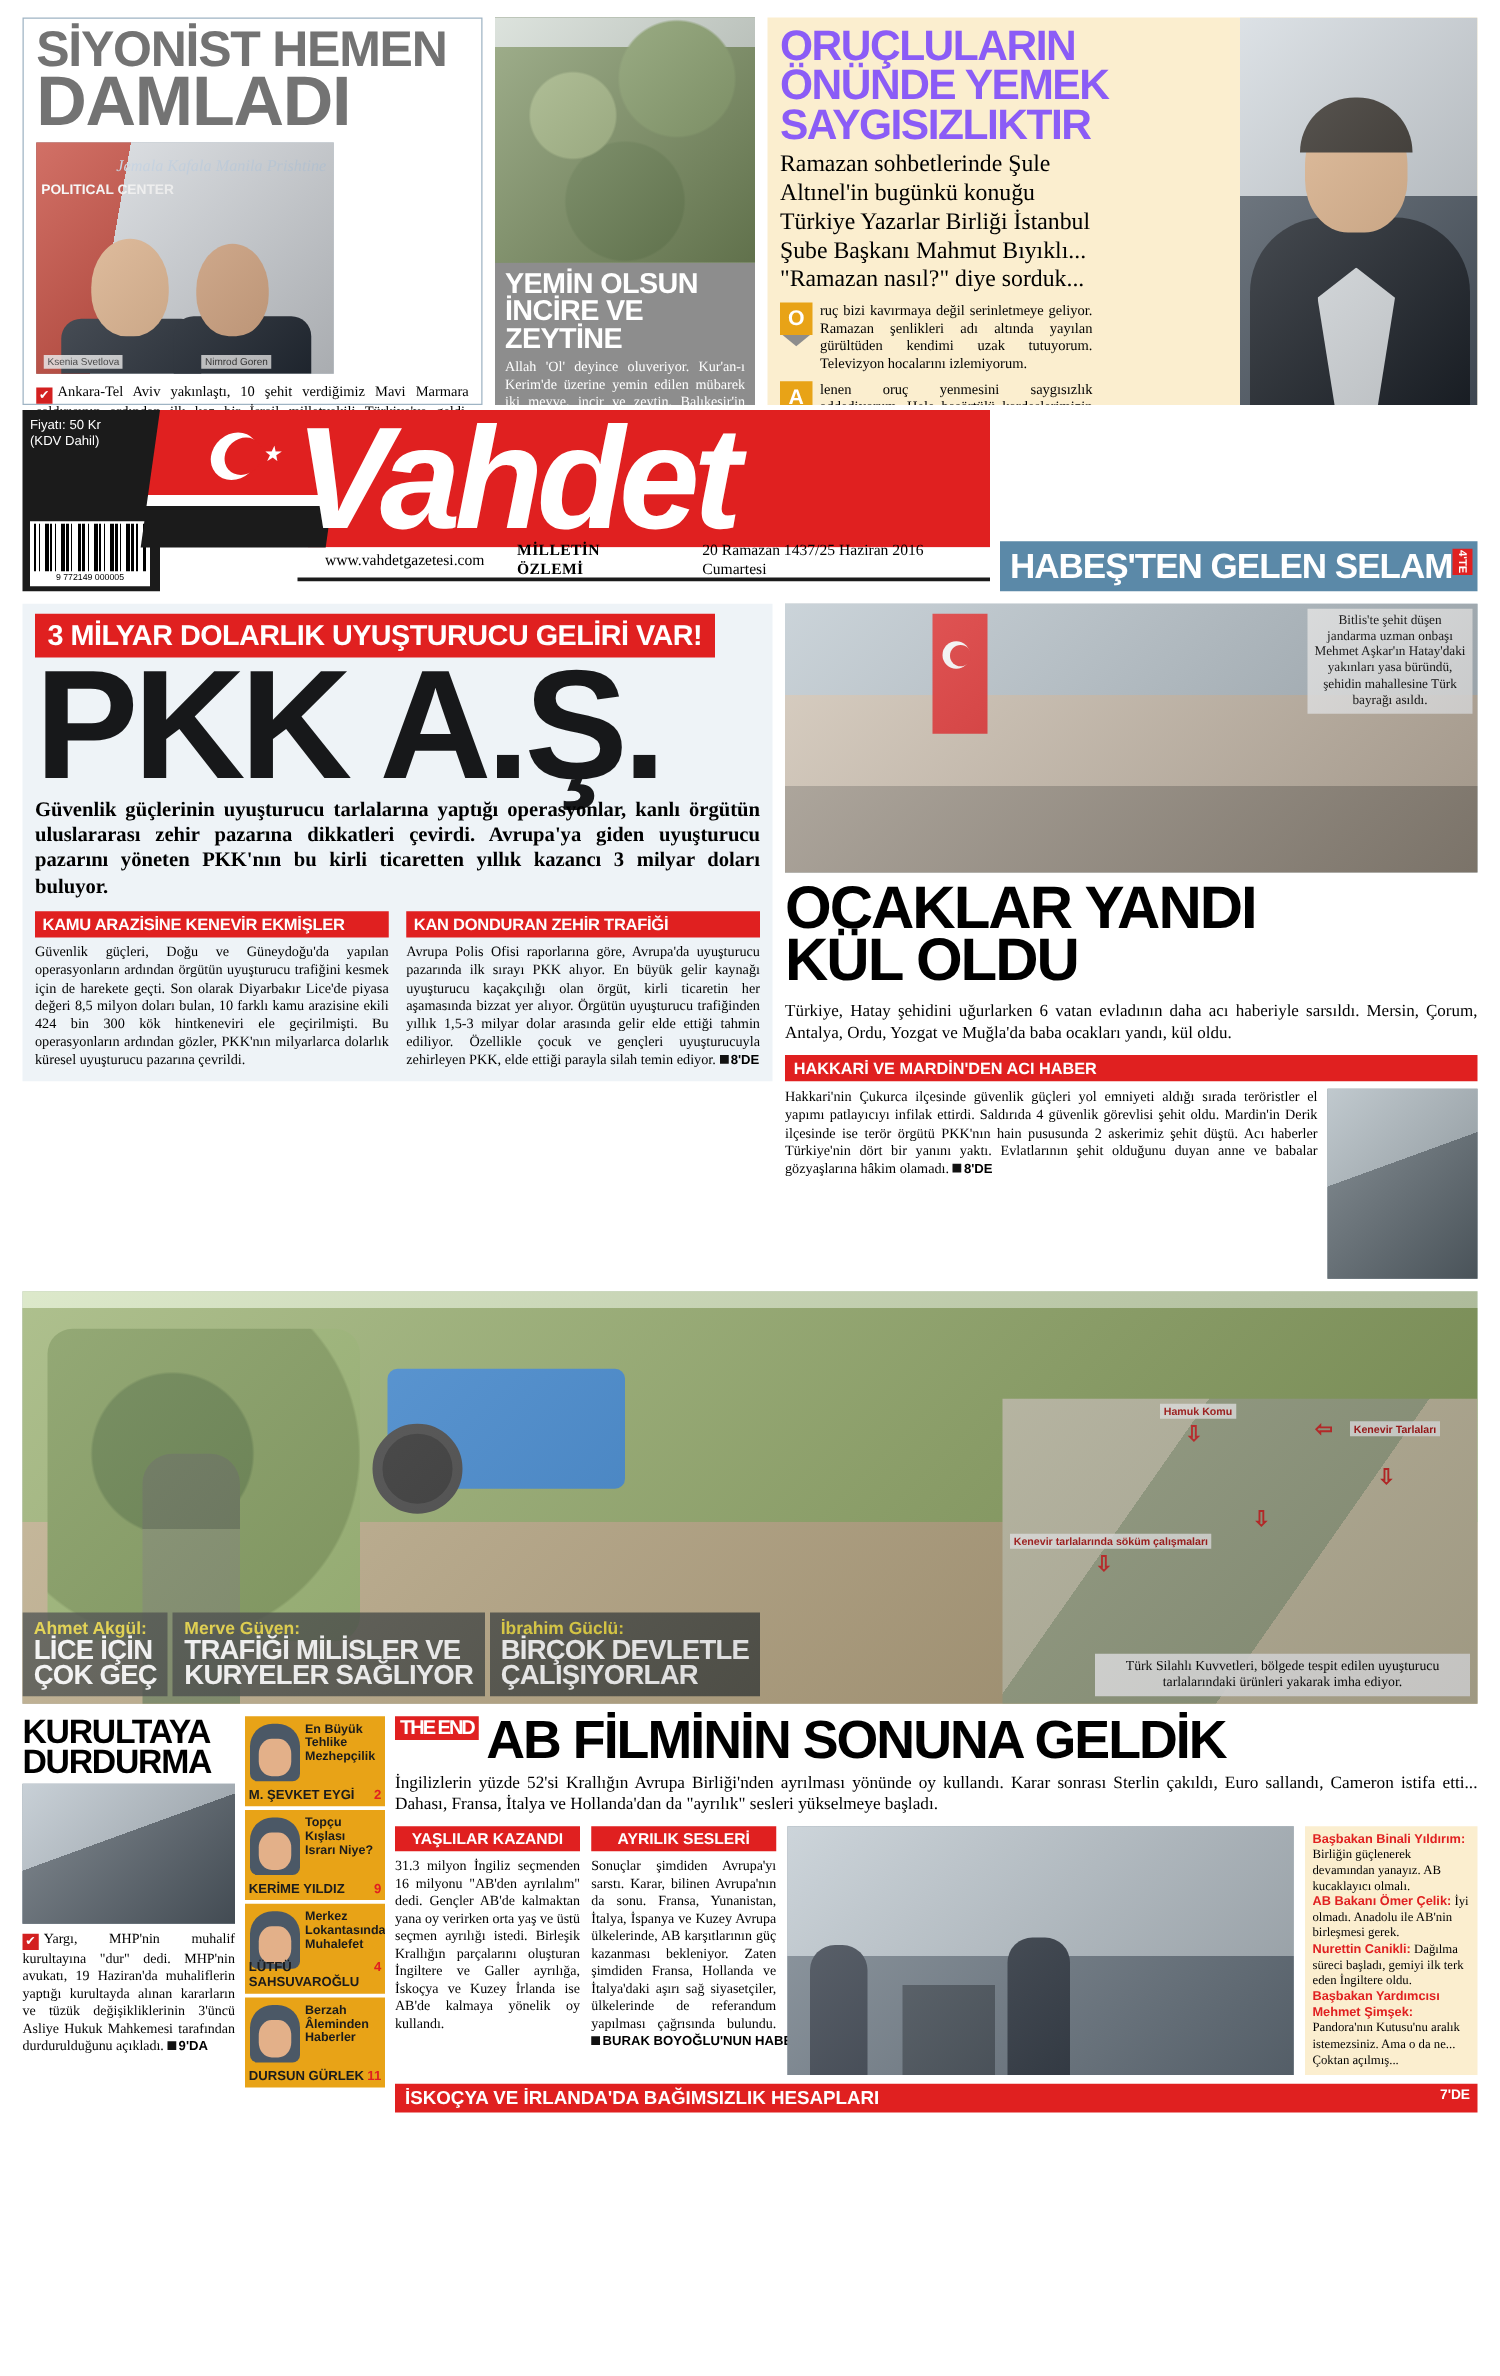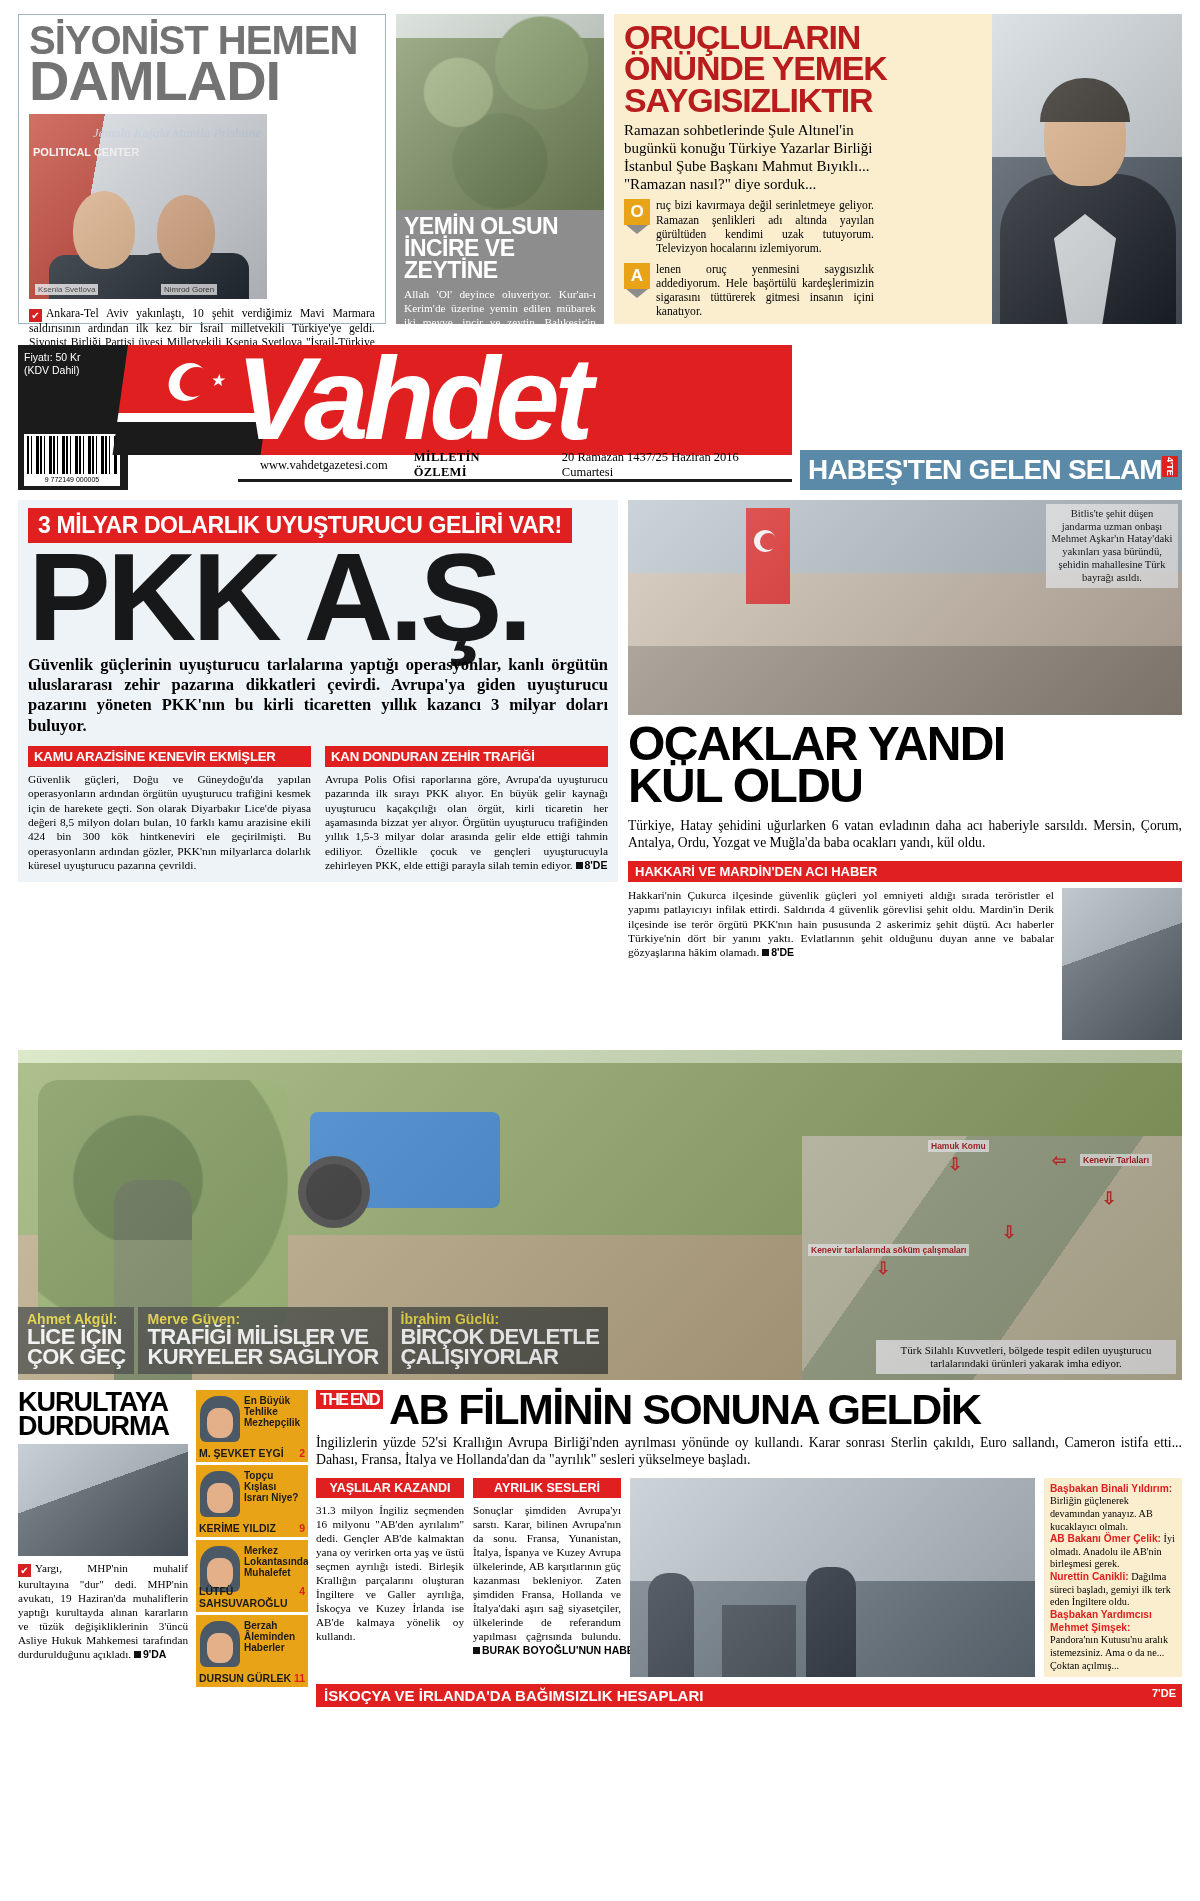--- a/index.html
+++ b/index.html
@@ -57,44 +57,44 @@
        radial-gradient(circle at 70% 25%, #88a06a 0 22%, transparent 23%),
        radial-gradient(circle at 50% 75%, #6f8656 0 26%, transparent 27%),
        linear-gradient(#cfd8d0 0 12%, #7c9161 12% 100%); }
   .tm h2 { color:#fff; font-family:"Liberation Sans", sans-serif; font-weight:bold;
            font-size:23px; line-height:.95; padding:6px 8px 2px; letter-spacing:-.5px;}
   .tm p { color:#fff; font-size:11.3px; line-height:1.25; padding:3px 8px 6px; text-align:justify;}
 
   
   .tr { flex:1; background:#fbeecf; position:relative; overflow:hidden; }
   .tr-inner { padding:8px 10px; width:100%; }
-  .tr h2 { font-family:"Liberation Sans", sans-serif; font-weight:bold; color:#b91c1c;
+  .tr h2 { font-family:"Liberation Sans", sans-serif; font-weight:bold; color:#8b5cf6;
            font-size:34px; line-height:.92; letter-spacing:-1.2px; width:330px;}
-  .tr .lead { font-size:15px; line-height:1.21; width:250px; margin-top:5px; }
+  .tr .lead { font-size:19px; line-height:1.21; width:250px; margin-top:5px; }
   .tr-items { margin-top:6px; width:250px; }
   .ti { display:flex; gap:6px; margin-bottom:7px; }
   .badge { width:26px; height:26px; background:#e8a317; color:#fff; font-weight:bold;
            font-family:"Liberation Sans", sans-serif; font-size:17px; text-align:center;
            line-height:26px; position:relative; flex:none;}
   .badge::after{content:"";position:absolute;left:2px;top:26px;border-left:11px solid transparent;
            border-right:11px solid transparent;border-top:9px solid #8d8d8d;}
   .ti p { font-size:11.6px; line-height:1.22; text-align:justify; }
   .tr-photo { position:absolute; right:0; top:0; width:190px; height:310px;
      background:linear-gradient(#cfd6dc 0 46%, #4f5a66 46% 100%); }
   .tr-photo .face{position:absolute;left:52px;top:72px;width:82px;height:100px;
      background:#e5b78c;border-radius:46% 46% 42% 42%;}
   .tr-photo .hair{position:absolute;left:48px;top:64px;width:90px;height:44px;
      background:#2b2620;border-radius:46px 46px 0 0;}
   .tr-photo .suit{position:absolute;left:8px;bottom:0;width:176px;height:150px;
      background:#1e242c;border-radius:60px 60px 0 0;}
   .tr-photo .shirt{position:absolute;left:62px;bottom:0;width:62px;height:110px;
      background:#e9eef2;clip-path:polygon(50% 0,100% 22%,78% 100%,22% 100%,0 22%);}
 
   
-  .mast { margin-top:21px; height:145px; position:relative; display:flex; }
+  .mast { margin-top:4px; height:145px; position:relative; display:flex; }
   .mast-left { width:110px; background:#1b1b1b; color:#fff; padding:6px 6px 0; position:relative;}
   .mast-left .price{font-family:"Liberation Sans",sans-serif; font-size:10.5px; line-height:1.2;}
   .barcode{position:absolute;left:6px;bottom:4px;width:96px;height:52px;background:#fff;}
   .barcode .bars{height:38px;margin:2px 3px;background:repeating-linear-gradient(90deg,
      #000 0 2px,#fff 2px 4px,#000 4px 5px,#fff 5px 9px,#000 9px 12px,#fff 12px 13px);}
   .barcode .num{font-size:7px;font-family:"Liberation Sans",sans-serif;text-align:center;color:#000;}
   .mast-main { flex:1; position:relative; background:#fff; }
   .flagblock{position:absolute;left:0;top:0;width:148px;height:110px;
      background:linear-gradient(#e02020 0 62%, #fff 62% 70%, #1b1b1b 70% 100%);
      transform:skewX(-8deg); transform-origin:top left;}

